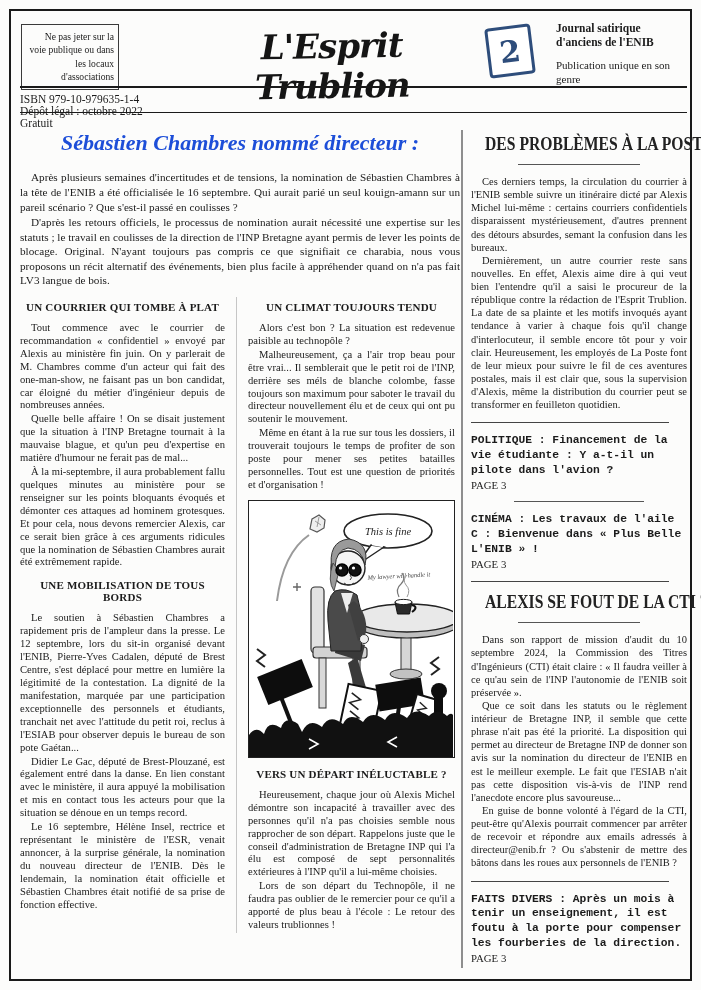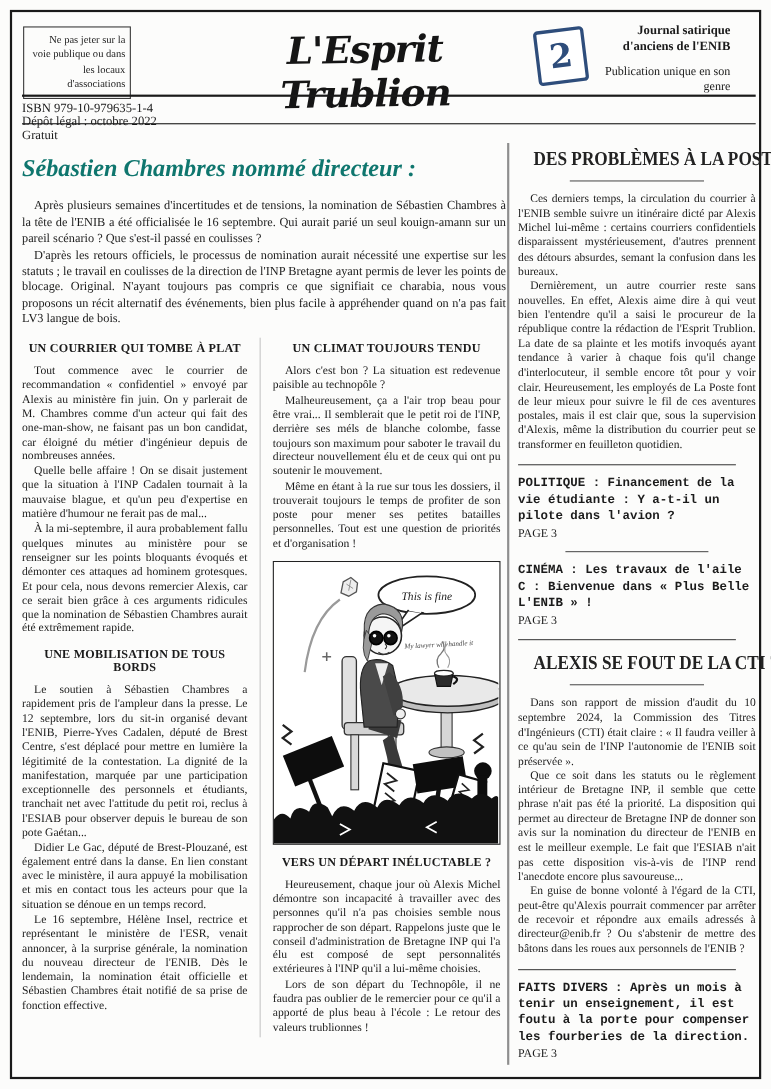--- a/index.html
+++ b/index.html
@@ -5,34 +5,34 @@
   html,body{margin:0;padding:0;}
   body{width:701px;height:990px;background:#e8e8e6;font-family:"Liberation Serif",serif;color:#1b1b1b;}
   .page{position:relative;width:701px;height:990px;background:#fcfcfb;overflow:hidden;}
   .page-border{position:absolute;left:9px;top:9px;right:9px;bottom:9px;border:2px solid #1a1a1a;pointer-events:none;}
 
   
   .notice-box{position:absolute;left:21px;top:24px;width:88px;border:1.5px solid #3a3a3a;padding:5px 4px;text-align:right;font-size:9.6px;line-height:1.4;}
   .masthead{position:absolute;left:188px;top:26px;width:288px;text-align:center;font-family:"DejaVu Serif",serif;font-style:italic;font-weight:700;font-size:34px;letter-spacing:-1px;color:#151515;transform:rotate(-1deg);}
   .issue-badge{position:absolute;left:487px;top:26px;width:40px;height:44px;border:3.5px solid #2e4d7b;border-radius:4px;transform:rotate(-7deg);display:flex;align-items:center;justify-content:center;background:#fff;}
   .issue-badge span{font-size:30px;font-weight:700;color:#2e4d7b;font-family:"DejaVu Serif",serif;}
-  .taglines{position:absolute;left:534px;top:21px;width:130px;text-align:right;}
+  .taglines{position:absolute;left:556px;top:21px;width:130px;text-align:left;}
   .tagline-bold{font-weight:700;font-size:11.5px;line-height:1.25;}
   .tagline-sub{font-size:11px;line-height:1.3;margin-top:8px;}
   .rule1{position:absolute;left:20px;width:667px;top:86px;border-top:2px solid #1a1a1a;}
   .info-row{position:absolute;left:20px;width:667px;top:93px;display:flex;justify-content:space-between;font-size:11.5px;flex-direction:column;}
   .rule2{position:absolute;left:20px;width:667px;top:112px;border-top:1.5px solid #1a1a1a;}
 
   
   .main-col{position:absolute;left:20px;top:130px;width:440px;}
   .v-divider{position:absolute;left:461px;top:130px;height:838px;width:1.5px;background:#8e8e8e;}
   .sidebar{position:absolute;left:471px;top:130px;width:216px;}
 
   
-  .main-title{margin-top:10px;text-align:left;font-style:italic;font-weight:700;font-size:22px;line-height:1.2;color:#0f766e;}
+  .main-title{text-align:center;font-style:italic;font-weight:700;font-size:22px;line-height:1.2;color:#1d4ed8;}
   .intro{margin-top:14px;}
   .para{font-size:11.2px;line-height:1.3;text-align:justify;text-indent:11px;margin:0 0 1px 0;}
   .cols{display:flex;margin-top:9px;}
   .col1{width:205px;padding-right:11px;border-right:1px solid #c6c6c6;}
   .col2{width:207px;padding-left:11px;}
   .col-heading{text-align:center;font-weight:700;font-size:11px;margin:10px 0 9px 0;letter-spacing:.2px;}
   .col .para,.cols .para{font-size:10.6px;line-height:1.22;}
 
   
   .cartoon{margin:8px 0 6px 0;border:1.5px solid #222;background:#fff;}
@@ -76,21 +76,21 @@
     </div>
     <div class="intro">
       <p class="para">Après plusieurs semaines d'incertitudes et de tensions, la nomination de Sébastien Chambres à la tête de l'ENIB a été officialisée le 16 septembre. Qui aurait parié un seul kouign-amann sur un pareil scénario ? Que s'est-il passé en coulisses ?</p>
       <p class="para">D'après les retours officiels, le processus de nomination aurait nécessité une expertise sur les statuts ; le travail en coulisses de la direction de l'INP Bretagne ayant permis de lever les points de blocage. Original. N'ayant toujours pas compris ce que signifiait ce charabia, nous vous proposons un récit alternatif des événements, bien plus facile à appréhender quand on n'a pas fait LV3 langue de bois.</p>
     </div>
 
     <div class="cols">
       <div class="col1">
         <div class="col-heading" style="margin-top:4px;">UN COURRIER QUI TOMBE À PLAT</div>
         <p class="para">Tout commence avec le courrier de recommandation « confidentiel » envoyé par Alexis au ministère fin juin. On y parlerait de M. Chambres comme d'un acteur qui fait des one-man-show, ne faisant pas un bon candidat, car éloigné du métier d'ingénieur depuis de nombreuses années.</p>
-        <p class="para">Quelle belle affaire ! On se disait justement que la situation à l'INP Cadalen tournait à la mauvaise blague, et qu'un peu d'expertise en matière d'humour ne ferait pas de mal...</p>
+        <p class="para">Quelle belle affaire ! On se disait justement que la situation à l'INP Bretagne tournait à la mauvaise blague, et qu'un peu d'expertise en matière d'humour ne ferait pas de mal...</p>
         <p class="para">À la mi-septembre, il aura probablement fallu quelques minutes au ministère pour se renseigner sur les points bloquants évoqués et démonter ces attaques ad hominem grotesques. Et pour cela, nous devons remercier Alexis, car ce serait bien grâce à ces arguments ridicules que la nomination de Sébastien Chambres aurait été extrêmement rapide.</p>
         <div class="col-heading">UNE MOBILISATION DE TOUS BORDS</div>
         <p class="para">Le soutien à Sébastien Chambres a rapidement pris de l'ampleur dans la presse. Le 12 septembre, lors du sit-in organisé devant l'ENIB, Pierre-Yves Cadalen, député de Brest Centre, s'est déplacé pour mettre en lumière la légitimité de la contestation. La dignité de la manifestation, marquée par une participation exceptionnelle des personnels et étudiants, tranchait net avec l'attitude du petit roi, reclus à l'ESIAB pour observer depuis le bureau de son pote Gaétan...</p>
         <p class="para">Didier Le Gac, député de Brest-Plouzané, est également entré dans la danse. En lien constant avec le ministère, il aura appuyé la mobilisation et mis en contact tous les acteurs pour que la situation se dénoue en un temps record.</p>
         <p class="para">Le 16 septembre, Hélène Insel, rectrice et représentant le ministère de l'ESR, venait annoncer, à la surprise générale, la nomination du nouveau directeur de l'ENIB. Dès le lendemain, la nomination était officielle et Sébastien Chambres était notifié de sa prise de fonction effective.</p>
       </div>
 
       <div class="col2">
         <div class="col-heading" style="margin-top:4px;">UN CLIMAT TOUJOURS TENDU</div>
         <p class="para">Alors c'est bon ? La situation est redevenue paisible au technopôle ?</p>

